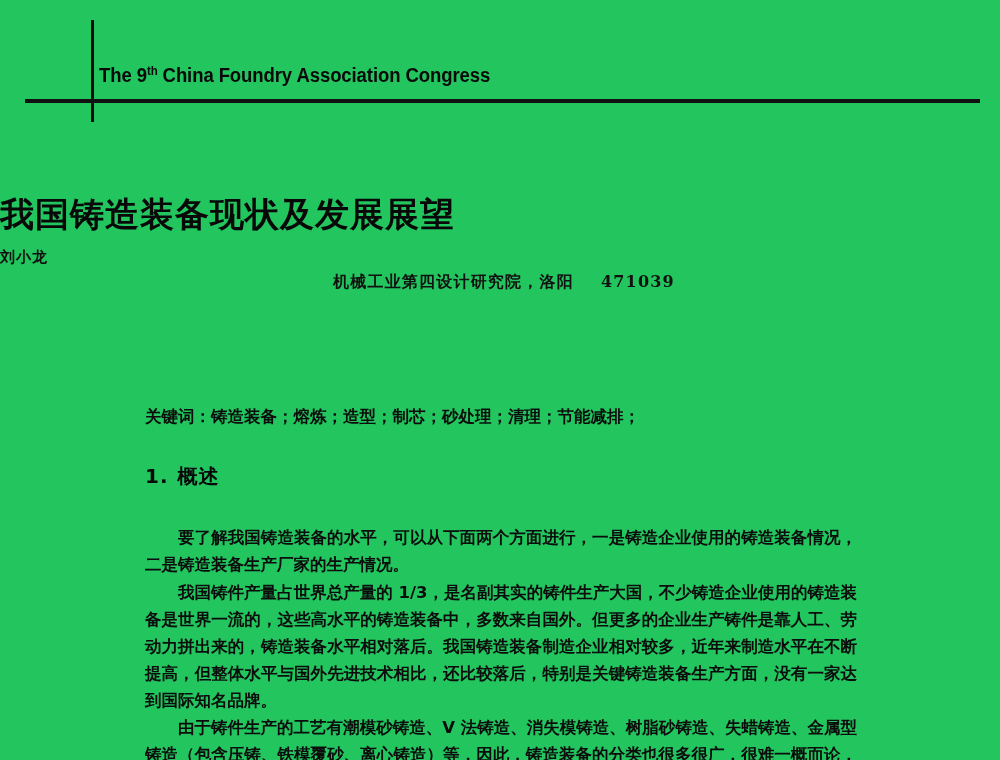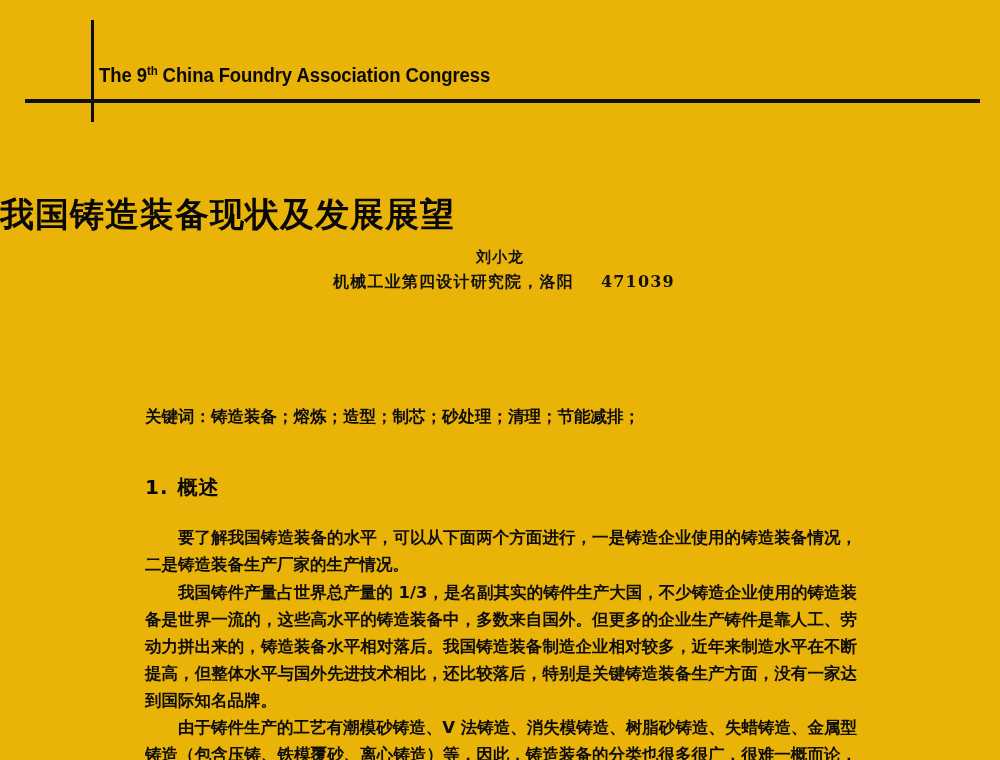--- a/index.html
+++ b/index.html
@@ -4,21 +4,21 @@
 <style>
   html, body {
     margin: 0;
     padding: 0;
     background: #ffffff;
   }
   .page {
     position: relative;
     width: 1000px;
     height: 760px;
-    background: #eab308;
+    background: #22c55e;
     overflow: hidden;
     font-family: "DejaVu Sans", sans-serif;
     color: #0a0a0a;
   }
 
   
   .header-zone {
     position: absolute;
     left: 0;
     top: 0;
@@ -73,21 +73,21 @@
     font-size: 34px;
     line-height: 1;
     letter-spacing: 1px;
     color: #080808;
   }
   .doc-author {
     position: absolute;
     left: 0;
     top: 250px;
     width: 1000px;
-    text-align: center;
+    text-align: left;
     font-family: "DejaVu Serif", serif;
     font-weight: bold;
     font-size: 15px;
     line-height: 1;
     letter-spacing: 1px;
     color: #111111;
   }
   .doc-affil {
     position: absolute;
     left: 4px;
@@ -126,21 +126,20 @@
     top: 403px;
   }
   .sec-head {
     top: 466px;
     font-family: "DejaVu Sans", sans-serif;
     font-weight: bold;
     font-size: 20px;
     line-height: 1;
     letter-spacing: 1px;
     color: #080808;
-    margin-top: 11px;
   }
   .sec-head .num {
     margin-right: 9px;
   }
   .para {
     text-indent: 33px;
     margin-top: 28px;
   }
   .p1 { top: 496px; }
   .p2 { top: 551px; }

